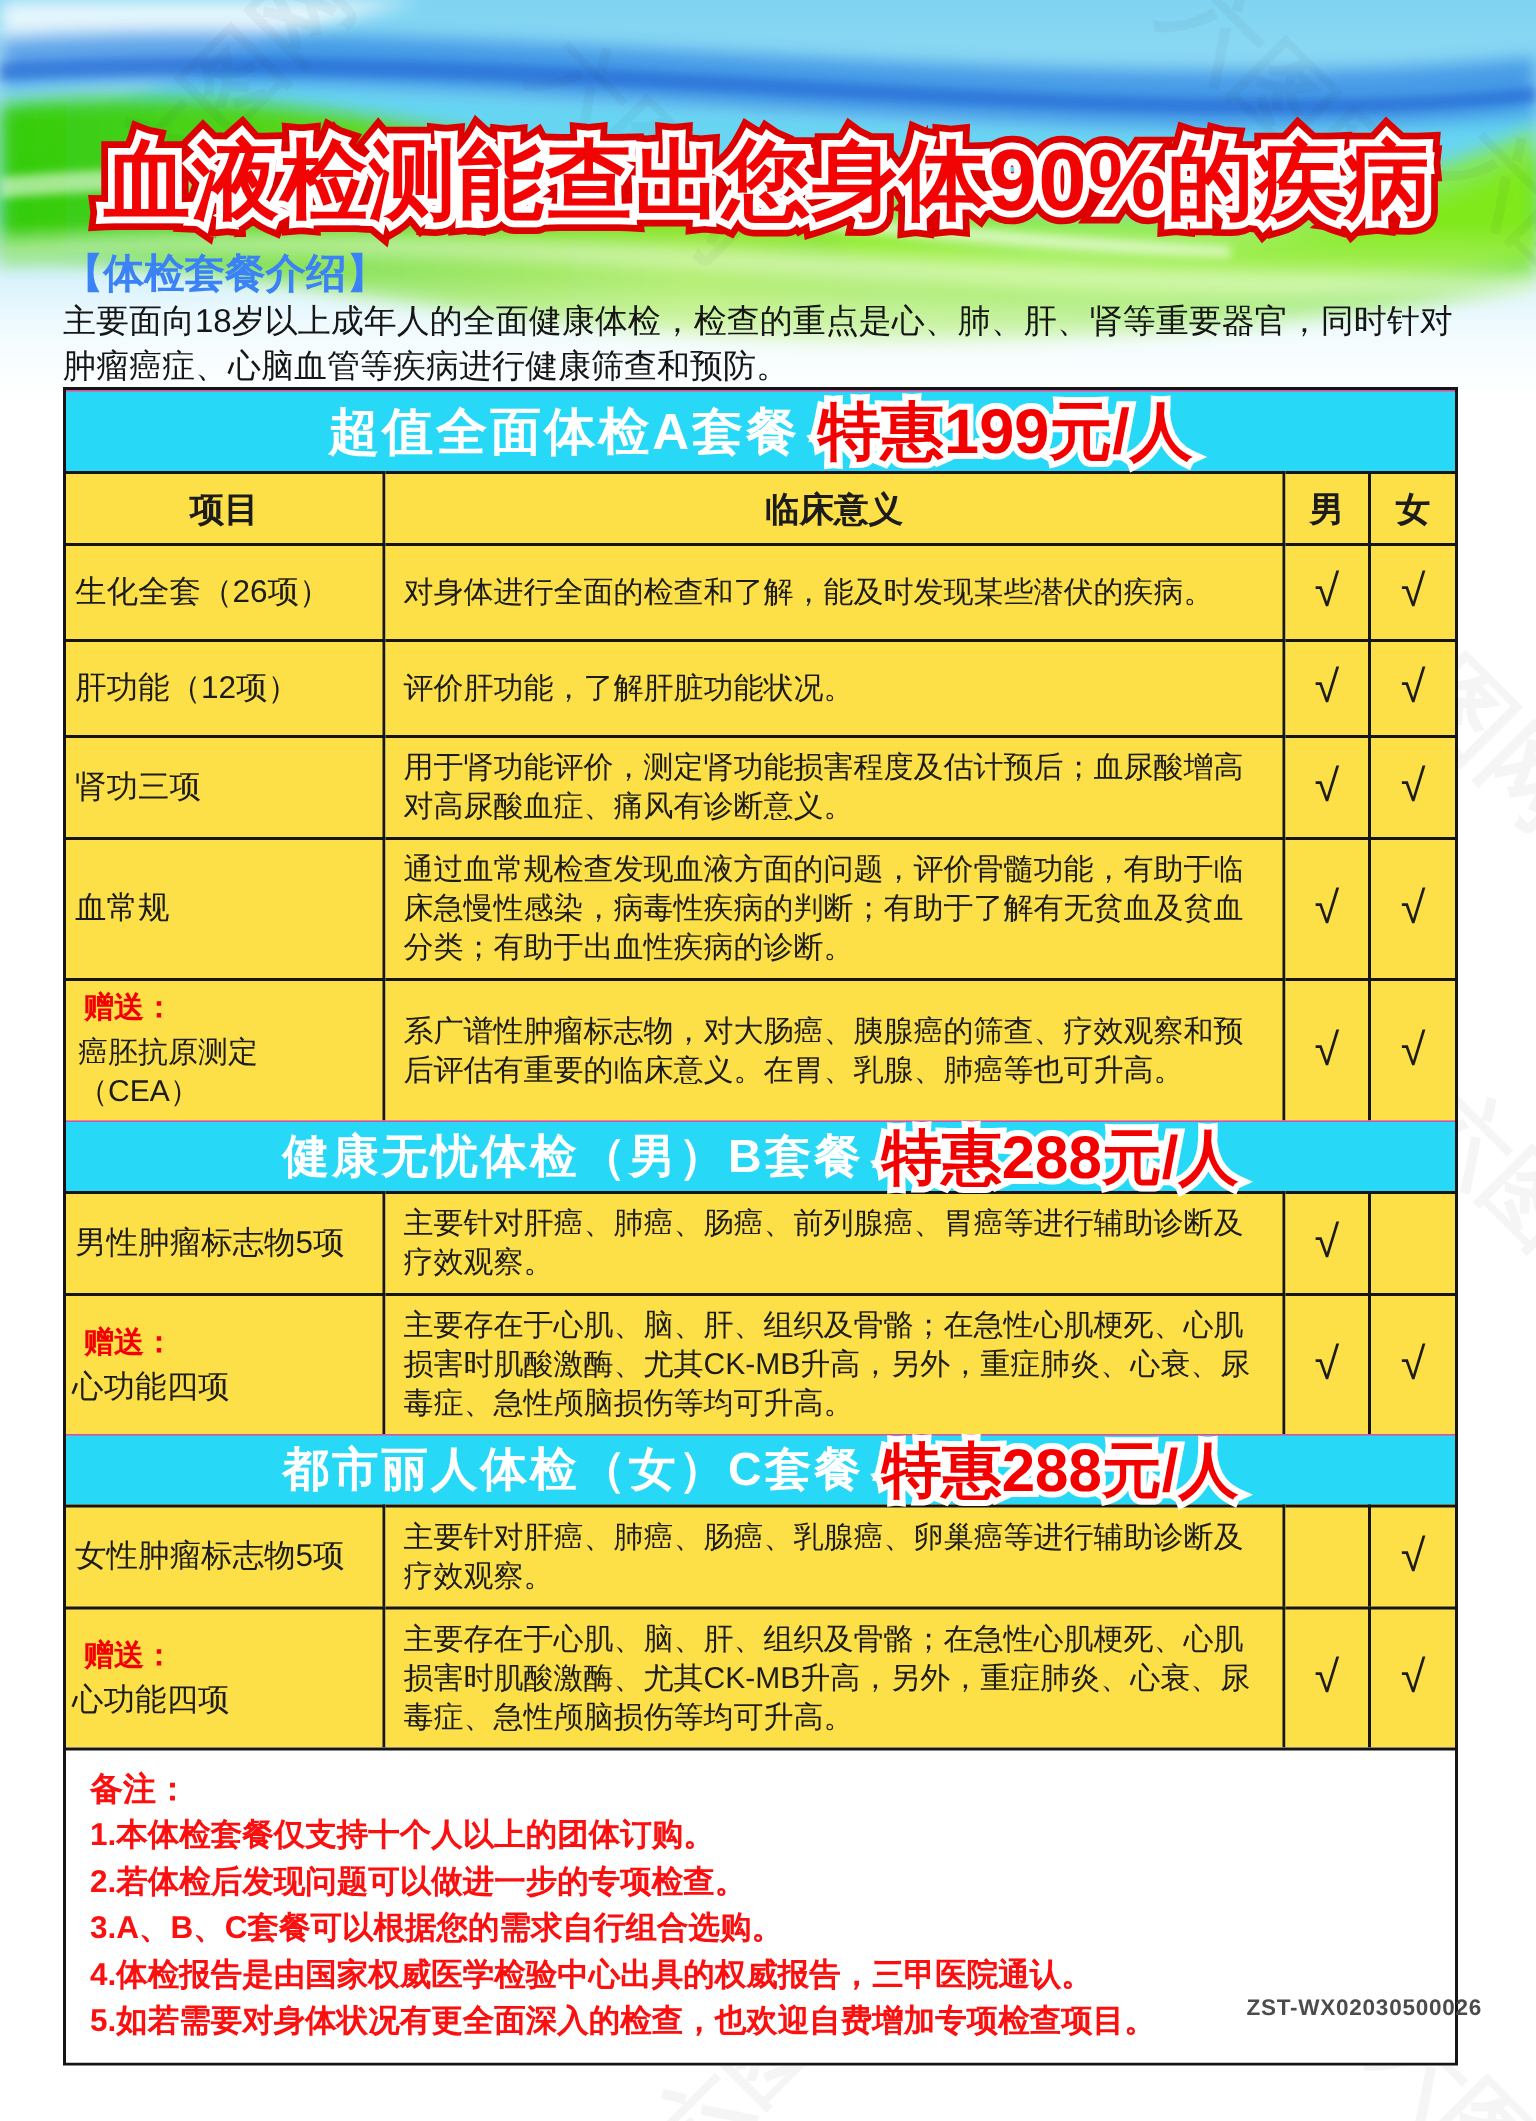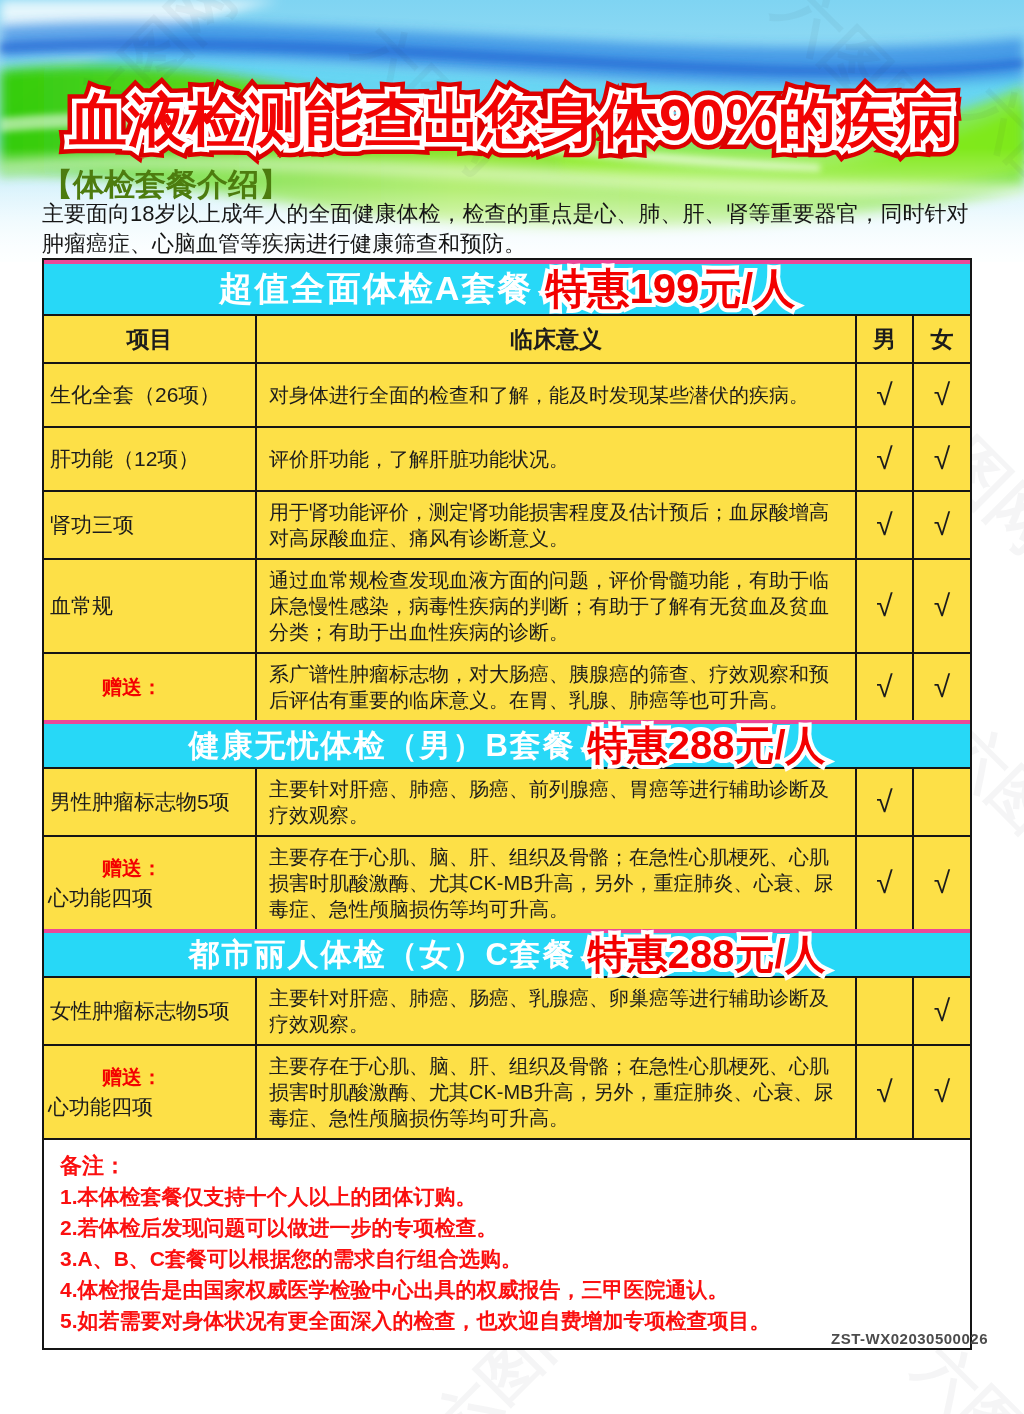--- a/index.html
+++ b/index.html
@@ -15,50 +15,50 @@
 
   
   .title-wrap{position:absolute;left:0;right:0;top:82px;height:84px;text-align:center;z-index:6;}
   .title-wrap span{position:absolute;left:0;right:0;top:0;
       font-size:58px;font-weight:bold;letter-spacing:1px;white-space:nowrap;}
   .t-ring{-webkit-text-stroke:18px #dc0000;color:#dc0000;}
   .t-white{-webkit-text-stroke:9px #ffffff;color:#ffffff;}
   .t-fill{color:#f20404;}
 
   
-  .intro-h{position:absolute;left:42px;top:164px;font-size:31px;font-weight:bold;color:#4d7c0f;z-index:6;}
+  .intro-h{position:absolute;left:42px;top:164px;font-size:27px;font-weight:bold;color:#3b82f6;z-index:6;}
   .intro-p{position:absolute;left:42px;top:199px;width:948px;font-size:22px;line-height:30px;
            color:#161616;font-weight:500;z-index:6;}
 
   
   .pkg-table{position:absolute;left:42px;top:258px;width:926px;z-index:6;
              display:grid;grid-template-columns:213px 1fr 57px 56px;
              border:2px solid #151515;background:#ffffff;}
   .cell{border-top:2px solid #151515;border-right:2px solid #151515;box-sizing:border-box;
         display:flex;flex-direction:column;justify-content:center;color:#1c1c1c;background:#fde047;}
   .cell.lastcol{border-right:0;}
   .row-first{border-top:0;}
-  .banner{grid-column:1 / -1;border-top:4px solid #ec4899;box-sizing:border-box;
+  .banner{grid-column:1 / -1;border-top:1px solid #ec4899;box-sizing:border-box;
           display:flex;align-items:center;justify-content:center;gap:12px;}
   .banner-a{height:54px;}
   .banner-sm{height:47px;}
   .b-name{color:#ffffff;font-weight:bold;white-space:nowrap;}
   .banner-a .b-name{font-size:34px;letter-spacing:2px;}
   .banner-sm .b-name{font-size:31px;letter-spacing:2px;}
   .price{position:relative;display:inline-block;white-space:nowrap;}
   .price span{font-weight:bold;font-style:normal;}
   .banner-a .price span{font-size:42px;}
   .banner-sm .price span{font-size:40px;}
   .p-back{position:absolute;left:0;top:0;-webkit-text-stroke:8px #ffffff;color:#fff;}
   .p-front{position:relative;color:#f30000;}
 
   .colhead{min-height:48px;align-items:center;font-size:23px;font-weight:600;text-align:center;}
   .c-item{min-height:64px;align-items:flex-start;padding:6px 4px;}
   .item-center{text-align:center;font-size:21px;line-height:26px;padding:0 2px;}
-  .gift-label{color:#f40000;font-weight:bold;font-size:20px;text-align:left;padding-left:8px;line-height:24px;margin-left:46px;}
+  .gift-label{color:#f40000;font-weight:bold;font-size:20px;text-align:left;padding-left:8px;line-height:24px;}
   .gift-item{text-align:center;font-size:21px;line-height:26px;margin-top:5px;}
   .gift-item-left{text-align:left;font-size:20px;line-height:26px;margin-top:5px;padding-left:4px;}
   .c-desc{min-height:64px;padding:7px 12px;font-size:20px;line-height:26px;text-align:left;justify-content:center;}
   .c-check{min-height:64px;align-items:center;font-size:30px;font-weight:500;text-align:center;}
 
   
   .notes-row{grid-column:1 / -1;border-top:2px solid #151515;box-sizing:border-box;
              padding:10px 16px 12px 16px;background:#fff;}
   .notes-h{color:#fb0f0f;font-size:22px;font-weight:bold;line-height:31px;}
   .note-line{color:#fb0f0f;font-size:21px;font-weight:700;line-height:31px;}
@@ -161,20 +161,21 @@
       <div class="cell c-check">√</div>
       <div class="cell c-check lastcol">√</div>
       <div class="cell c-item">
         <div class="item-center">血常规</div>
       </div>
       <div class="cell c-desc">通过血常规检查发现血液方面的问题，评价骨髓功能，有助于临床急慢性感染，病毒性疾病的判断；有助于了解有无贫血及贫血分类；有助于出血性疾病的诊断。</div>
       <div class="cell c-check">√</div>
       <div class="cell c-check lastcol">√</div>
       <div class="cell c-item">
         <div class="gift-label">赠送：</div>
+        <div class="gift-item-left">癌胚抗原测定（CEA）</div>
       </div>
       <div class="cell c-desc">系广谱性肿瘤标志物，对大肠癌、胰腺癌的筛查、疗效观察和预后评估有重要的临床意义。在胃、乳腺、肺癌等也可升高。</div>
       <div class="cell c-check">√</div>
       <div class="cell c-check lastcol">√</div>
       <div class="banner banner-sm" style="background: rgb(39, 216, 247);">
         <span class="b-name">健康无忧体检（男）B套餐</span>
         <span class="price"><span class="p-back">特惠288元/人</span><span class="p-front">特惠288元/人</span></span>
       </div>
       <div class="cell c-item">
         <div class="item-center">男性肿瘤标志物5项</div>

